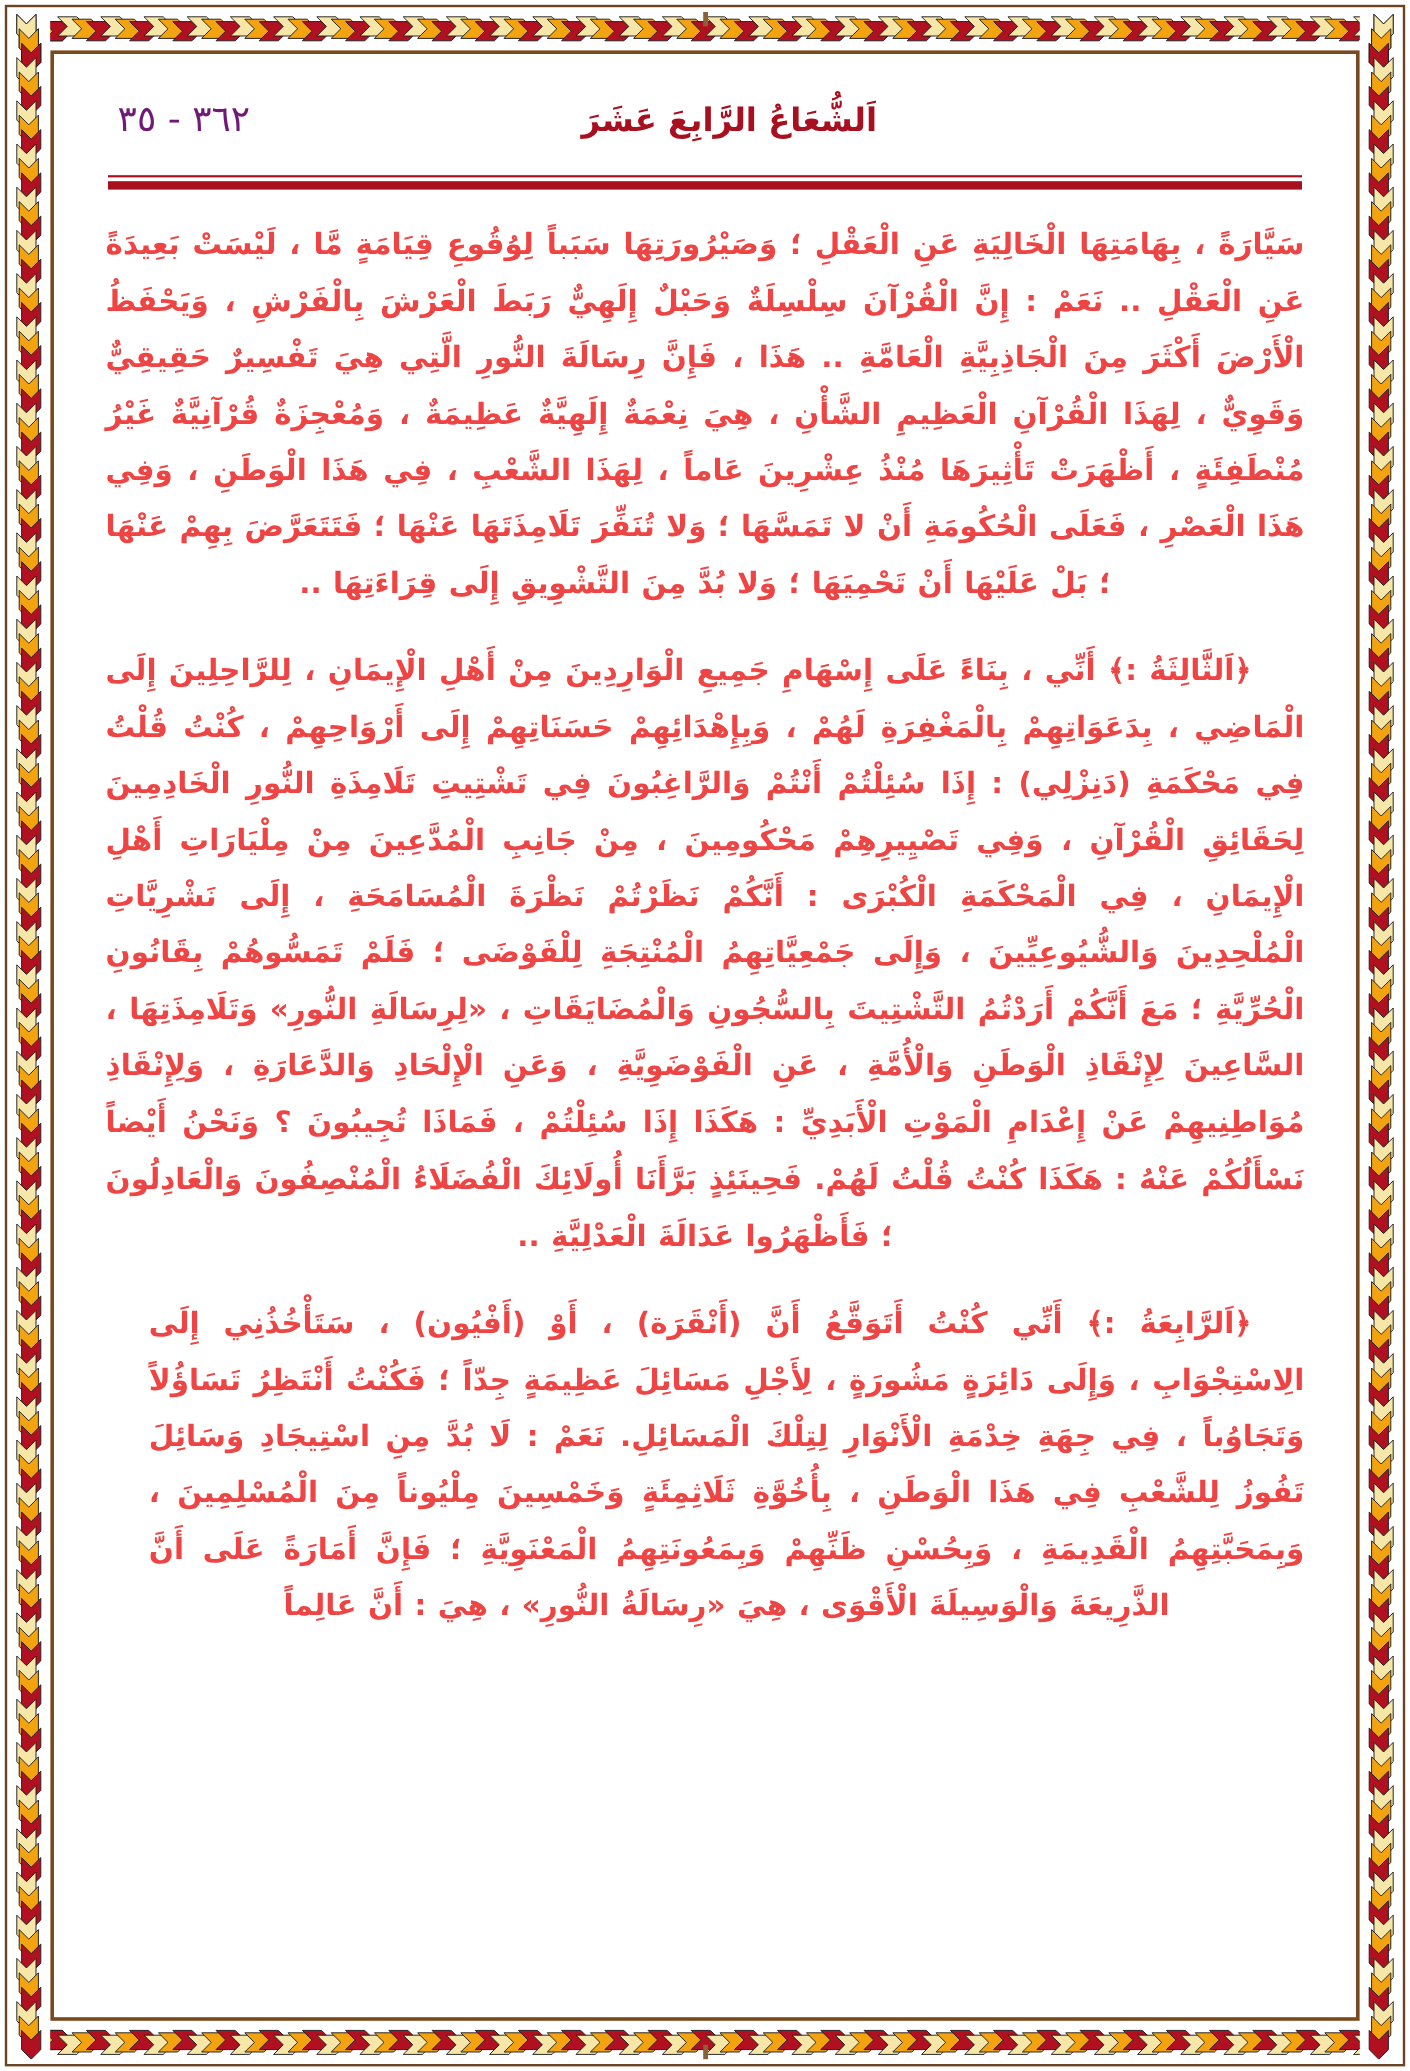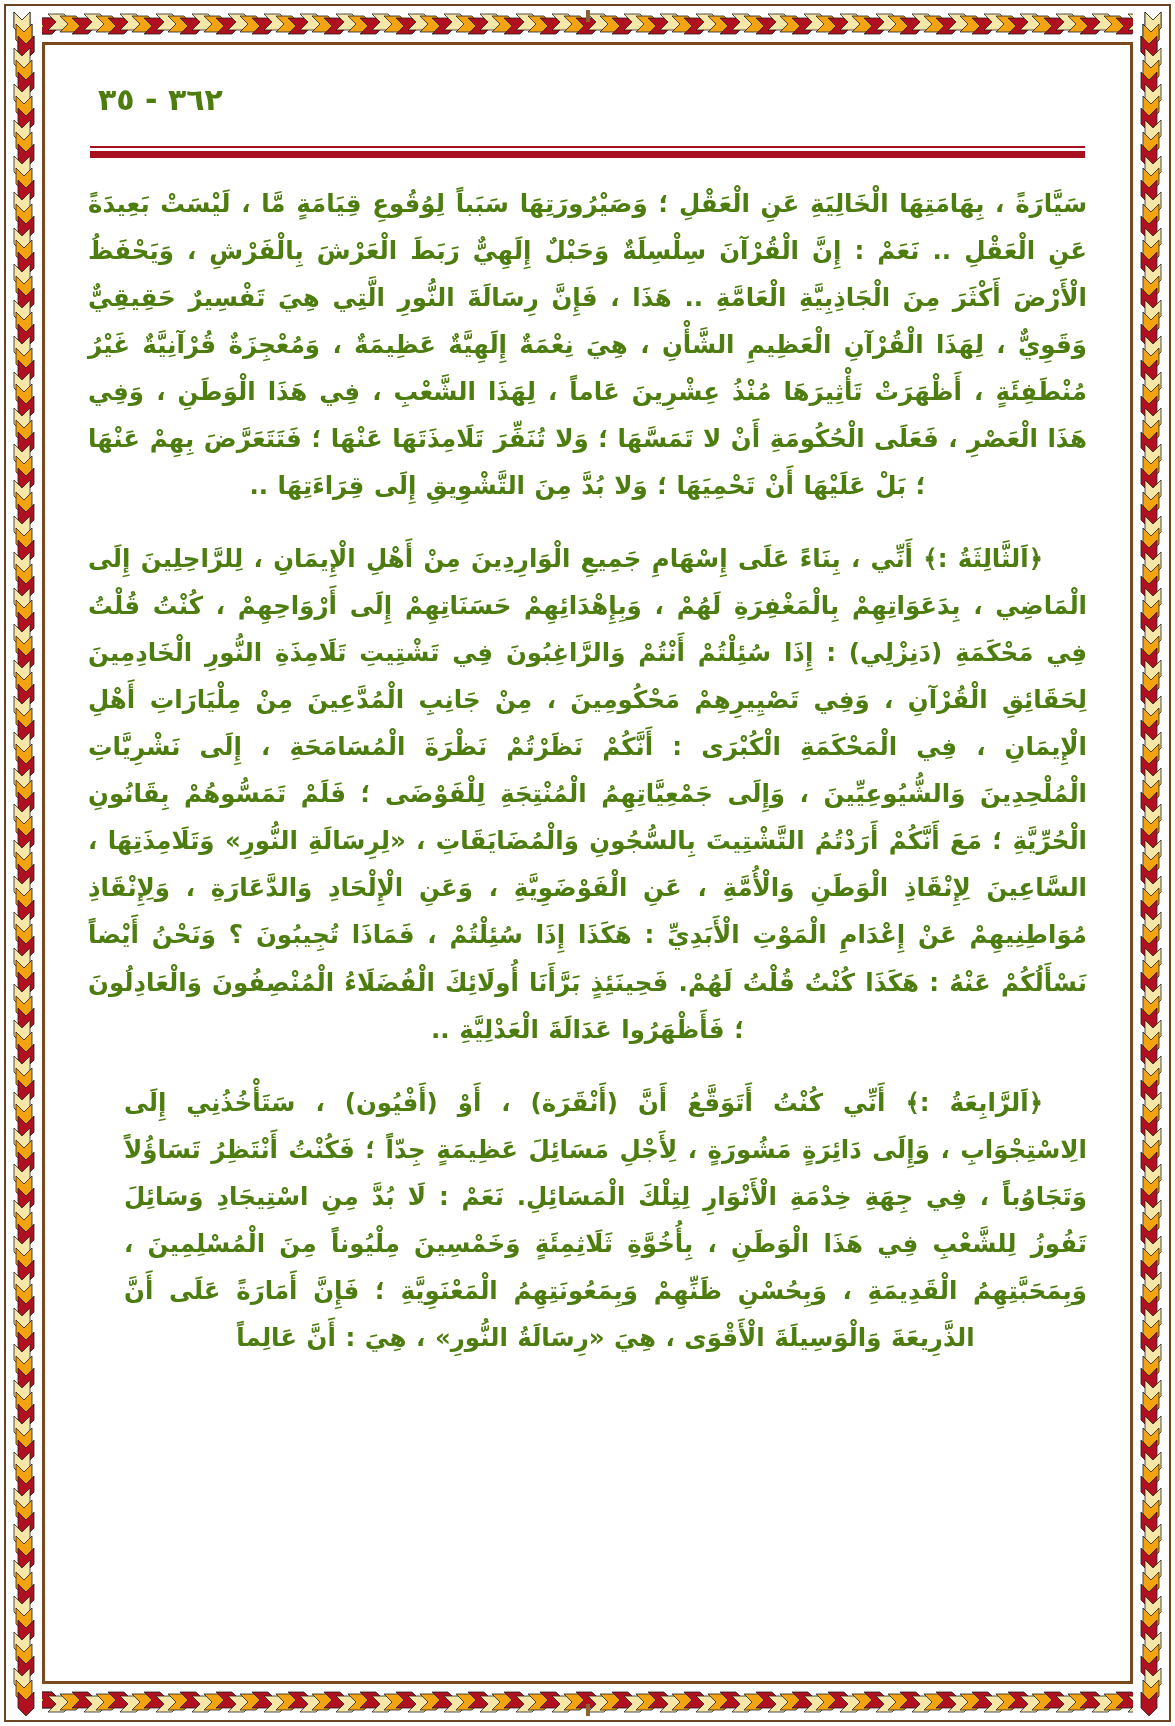--- a/index.html
+++ b/index.html
@@ -76,23 +76,23 @@
     display: flex;
     flex-direction: row-reverse;
     align-items: baseline;
     justify-content: flex-start;
     gap: 0;
     height: 58px;
     direction: rtl;
   }
 
   .page-number {
-    color: #4d7c0f;
+    color: #701a75;
     font-size: 30px;
-    font-weight: bold;
+    font-weight: normal;
     letter-spacing: 2px;
     white-space: nowrap;
     flex: 0 0 auto;
     padding-left: 10px;
     font-family: "DejaVu Sans", "Liberation Sans", sans-serif;
   }
 
   .header-title {
     color: #a8101f;
     font-size: 27px;
@@ -119,21 +119,21 @@
   .header-rule .rule-thick {
     height: 7px;
     background: #a8101f;
   }
 
   
   .body-text {
     direction: rtl;
     text-align: justify;
     text-align-last: center;
-    color: #4d7c0f;
+    color: #ef4444;
     font-size: 24.5px;
     line-height: 1.92;
     font-weight: bold;
     font-family: "DejaVu Sans", "Liberation Sans", sans-serif;
   }
 
   .para {
     margin: 0 0 26px 0;
     direction: rtl;
     text-align: justify;
@@ -377,20 +377,21 @@
     <div class="spine-tick spine-top"></div>
     <div class="spine-tick spine-bottom"></div>
   </div>
 
   <div class="frame-inner"></div>
 
   <div class="content">
 
     <div class="page-header">
       <div class="page-number">٣٦٢ - ٣٥</div>
+      <div class="header-title">اَلشُّعَاعُ الرَّابِعَ عَشَرَ</div>
     </div>
 
     <div class="header-rule">
       <div class="rule-thin"></div>
       <div class="rule-gap"></div>
       <div class="rule-thick"></div>
     </div>
 
     <div class="body-text">
       <p class="para">سَيَّارَةً ، بِهَامَتِهَا الْخَالِيَةِ عَنِ الْعَقْلِ ؛ وَصَيْرُورَتِهَا سَبَباً لِوُقُوعِ قِيَامَةٍ مَّا ، لَيْسَتْ بَعِيدَةً عَنِ الْعَقْلِ .. نَعَمْ : إِنَّ الْقُرْآنَ سِلْسِلَةٌ وَحَبْلٌ إِلَهِيٌّ رَبَطَ الْعَرْشَ بِالْفَرْشِ ، وَيَحْفَظُ الْأَرْضَ أَكْثَرَ مِنَ الْجَاذِبِيَّةِ الْعَامَّةِ .. هَذَا ، فَإِنَّ رِسَالَةَ النُّورِ الَّتِي هِيَ تَفْسِيرٌ حَقِيقِيٌّ وَقَوِيٌّ ، لِهَذَا الْقُرْآنِ الْعَظِيمِ الشَّأْنِ ، هِيَ نِعْمَةٌ إِلَهِيَّةٌ عَظِيمَةٌ ، وَمُعْجِزَةٌ قُرْآنِيَّةٌ غَيْرُ مُنْطَفِئَةٍ ، أَظْهَرَتْ تَأْثِيرَهَا مُنْذُ عِشْرِينَ عَاماً ، لِهَذَا الشَّعْبِ ، فِي هَذَا الْوَطَنِ ، وَفِي هَذَا الْعَصْرِ ، فَعَلَى الْحُكُومَةِ أَنْ لا تَمَسَّهَا ؛ وَلا تُنَفِّرَ تَلَامِذَتَهَا عَنْهَا ؛ فَتَتَعَرَّضَ بِهِمْ عَنْهَا ؛ بَلْ عَلَيْهَا أَنْ تَحْمِيَهَا ؛ وَلا بُدَّ مِنَ التَّشْوِيقِ إِلَى قِرَاءَتِهَا ..</p>

